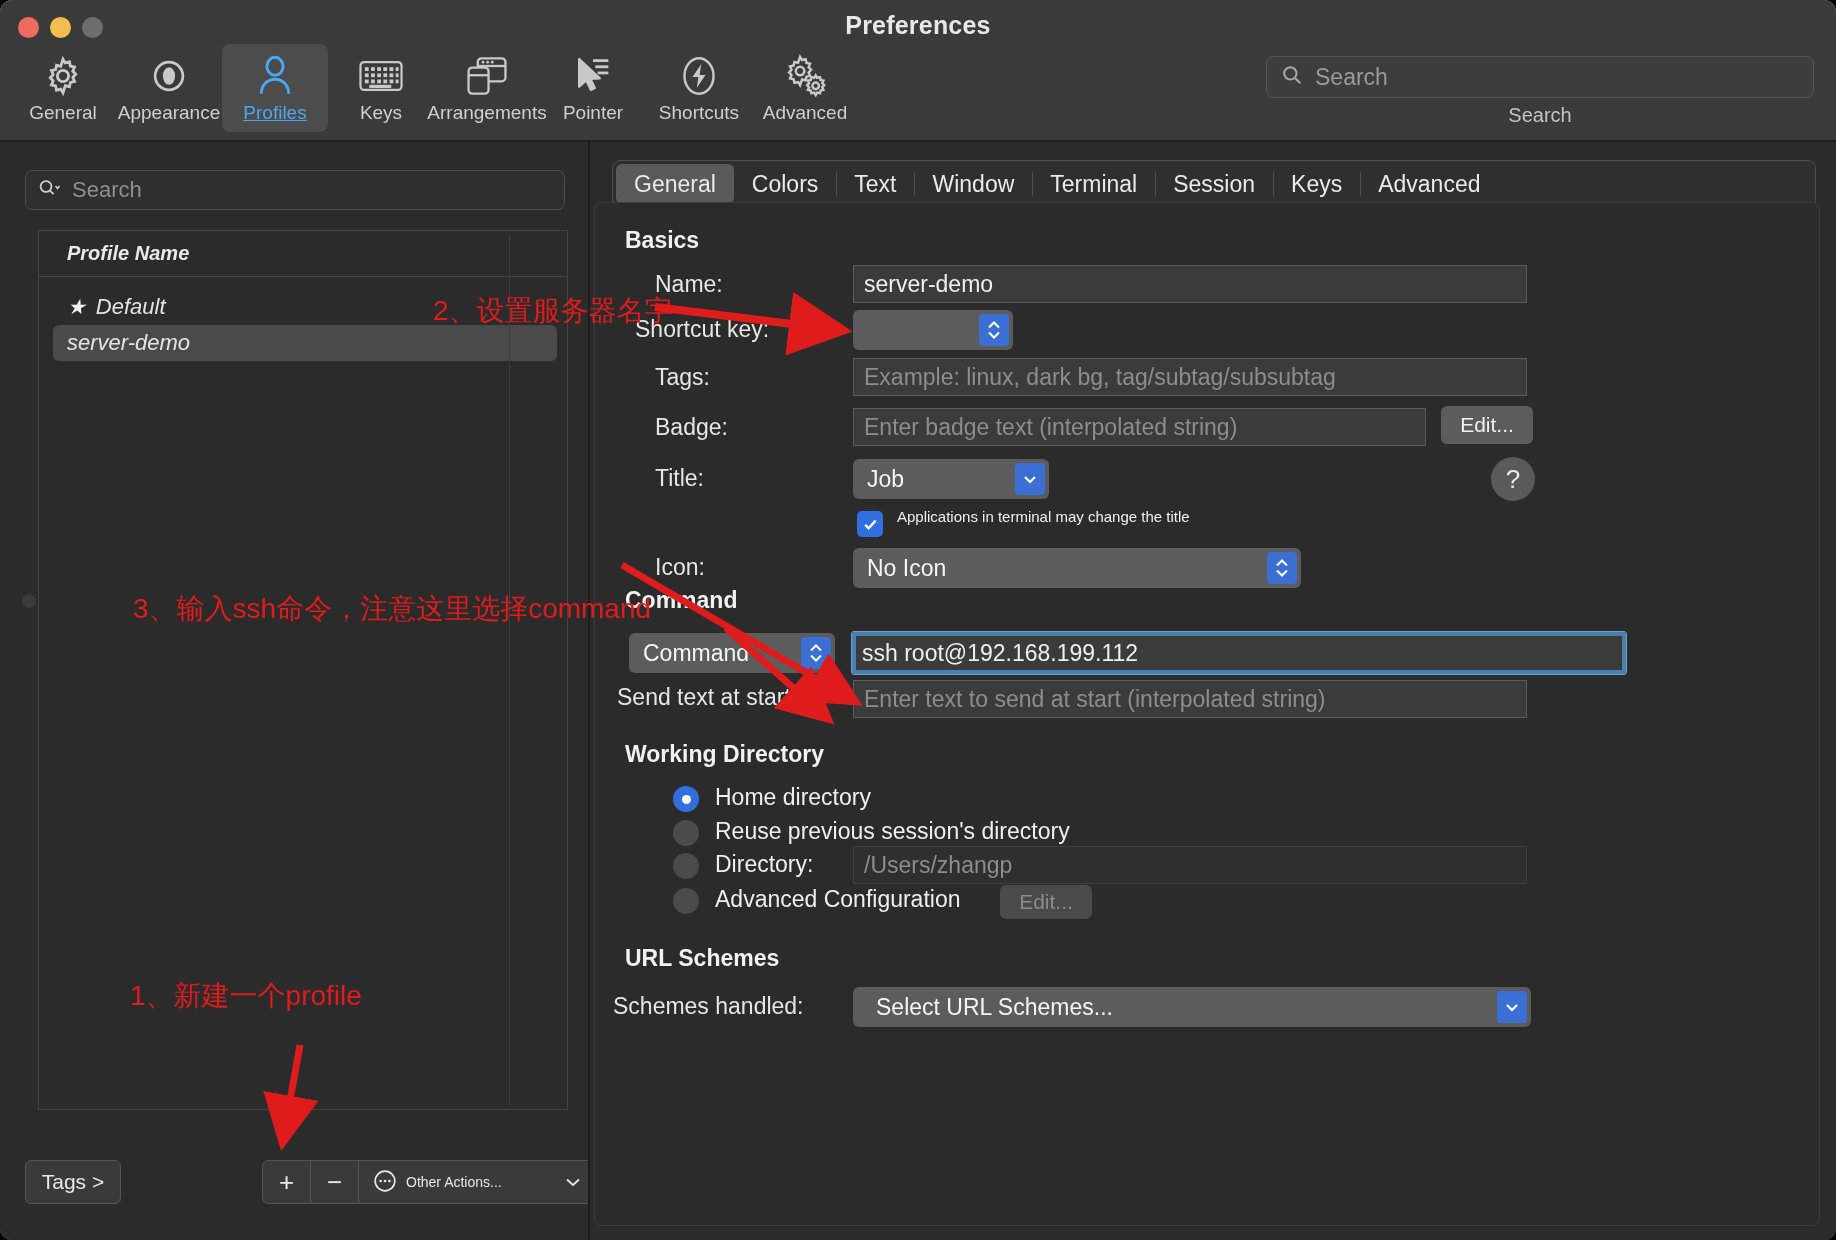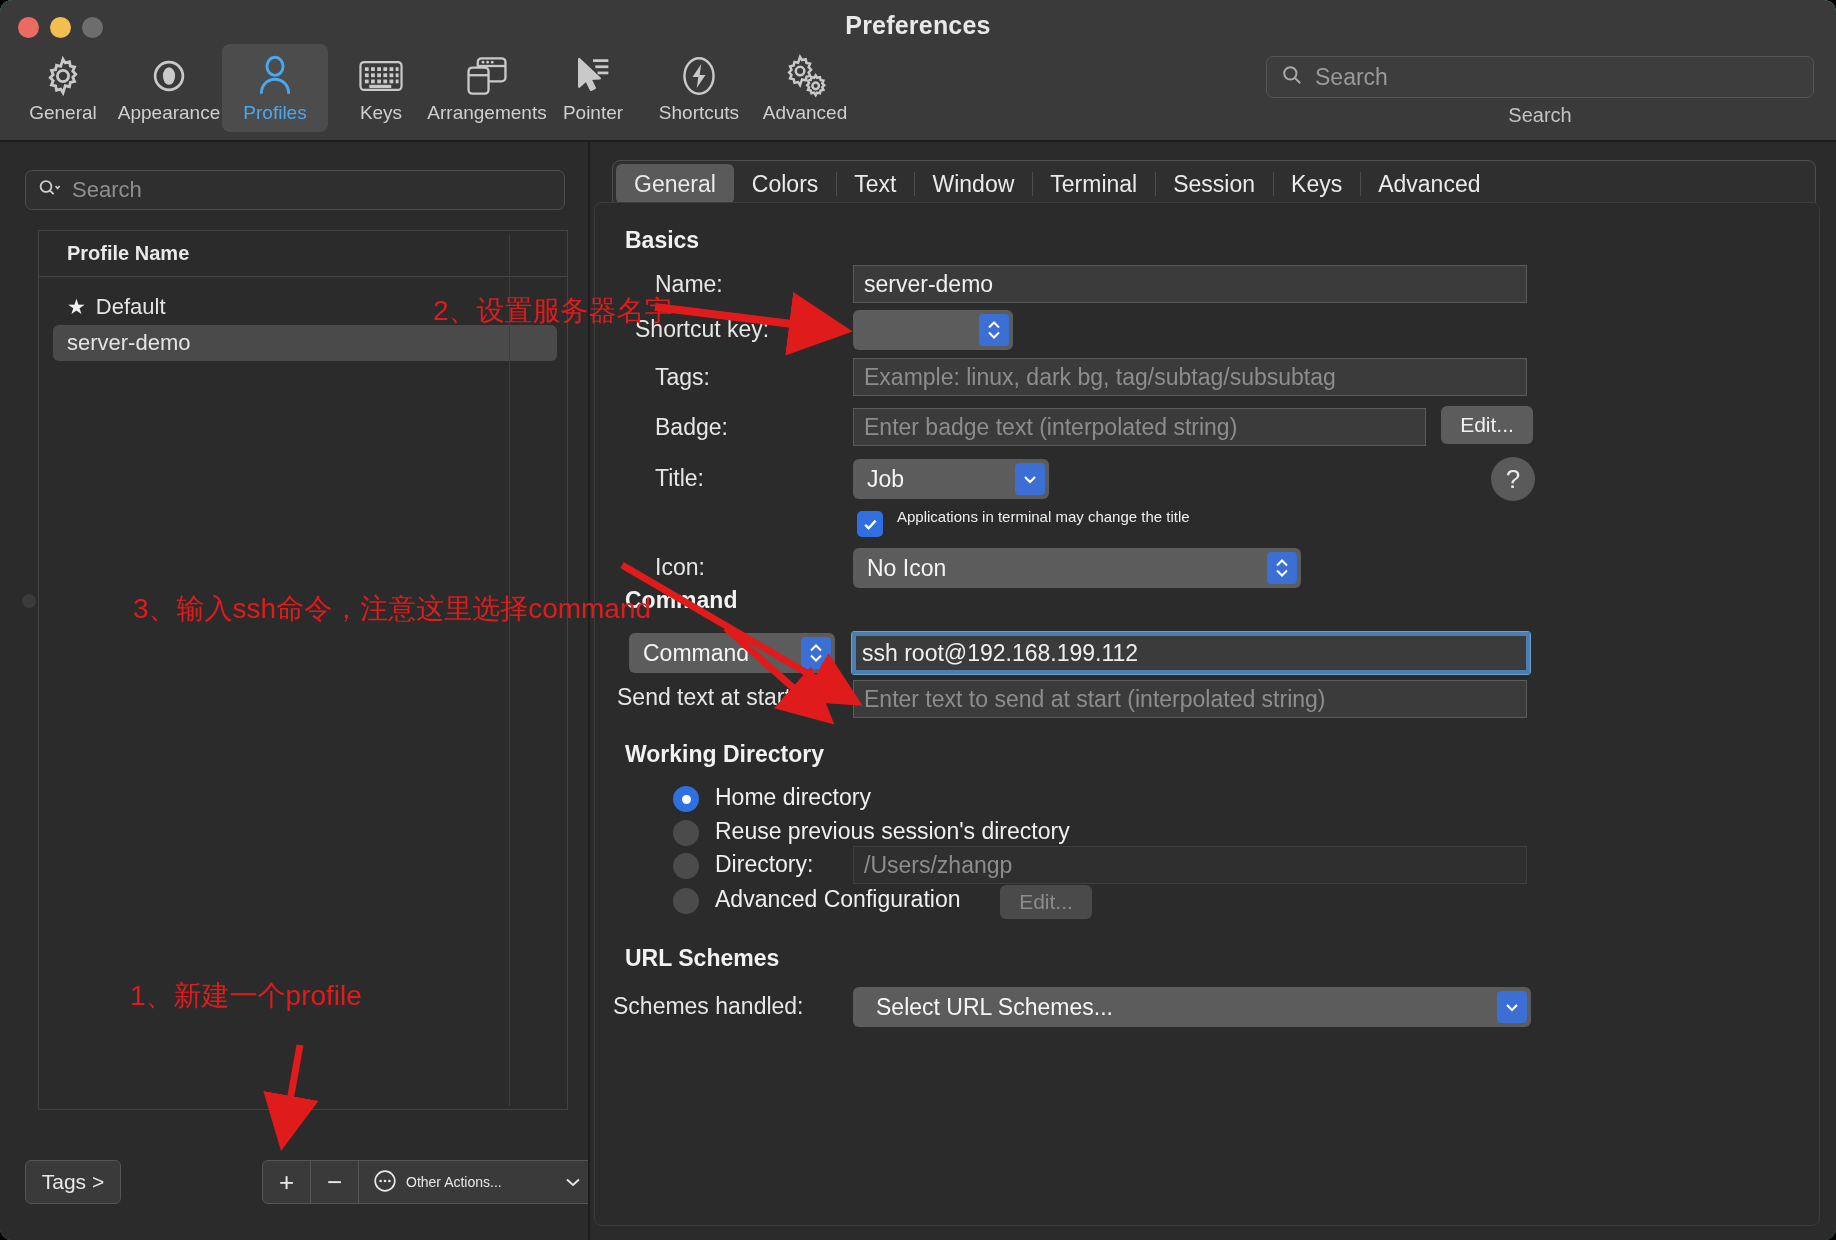--- a/index.html
+++ b/index.html
@@ -46,21 +46,21 @@
     border-radius: 8px;
     cursor: default;
   }
   .tb-item.active { background: #4c4c4c; }
   .tb-icon { height: 48px; display: flex; align-items: center; justify-content: center; }
   .tb-icon svg { display: block; }
   .tb-label {
     margin-top: 2px; font-size: 19px; color: #cfcfcf;
     white-space: nowrap;
   }
-  .tb-item.active .tb-label { color: #4aa8f0; }
+  .tb-item.active .tb-label { color: #4aa8f0; text-decoration: underline; }
 
   
   .tb-search-wrap { position: absolute; right: 22px; top: 12px; width: 548px; }
   .tb-search {
     position: relative;
     height: 42px; border: 1px solid #555; border-radius: 7px;
     background: #3d3d3d;
     display: flex; align-items: center; padding-left: 14px;
   }
   .tb-search .ph { margin-left: 12px; color: #9a9a9a; font-size: 23px; }
@@ -78,21 +78,21 @@
   .left-pane { position: absolute; left: 0; top: 0; width: 588px; bottom: 0; background: #2b2b2b; }
   .left-search {
     position: absolute; left: 25px; top: 28px; width: 540px; height: 40px;
     background: #2f2f2f; border: 1px solid #4e4e4e; border-radius: 7px;
     display: flex; align-items: center; padding-left: 12px;
   }
   .left-search .ph { margin-left: 10px; color: #8f8f8f; font-size: 22px; }
 
   .profile-list {
     position: absolute; left: 38px; top: 88px; width: 530px; height: 880px;
-    background: #2b2b2b; border: 1px solid #434343;
+    background: #2b2b2b; border: 1px solid #434343; font-style: italic;
   }
   .pl-header {
     height: 46px; border-bottom: 1px solid #464646;
     display: flex; align-items: center; position: relative;
   }
   .pl-header .col {
     padding-left: 28px; color: #e9e9e9; font-size: 20px; font-weight: bold;
   }
   .pl-colsep { position: absolute; left: 470px; top: 4px; bottom: -830px; width: 1px; background: #3e3e3e; }
   .pl-row {
@@ -503,21 +503,21 @@
 
         <div class="popup" style="left:34px; top:430px; width:206px;">
           <span>Command</span>
           <span class="arrowbox">
             <svg width="16" height="24" viewBox="0 0 16 24" fill="none" stroke="#fff" stroke-width="2">
               <path d="M3 9.5 L8 4.5 L13 9.5"></path>
                 <path d="M3 14.5 L8 19.5 L13 14.5"></path>
             </svg>
           </span>
         </div>
-        <div class="txtfield focus" style="left:256px; top:428px; width:680px; height:44px;">ssh root@192.168.199.112</div>
+        <div class="txtfield focus" style="left:256px; top:428px; width:776px; height:44px;">ssh root@192.168.199.112</div>
 
         <div class="field-label" style="left:22px; top:481px; width:236px;">Send text at start:</div>
         <div class="txtfield ph" style="left:258px; top:477px; width:674px;">Enter text to send at start (interpolated string)</div>
 
         <div class="section-title" style="left:30px; top:538px;">Working Directory</div>
 
         <div class="radio on" style="left:78px; top:583px;">
             <span class="dot"></span>
           </div>
         <div class="radio-label" style="left:120px; top:581px;">Home directory</div>

